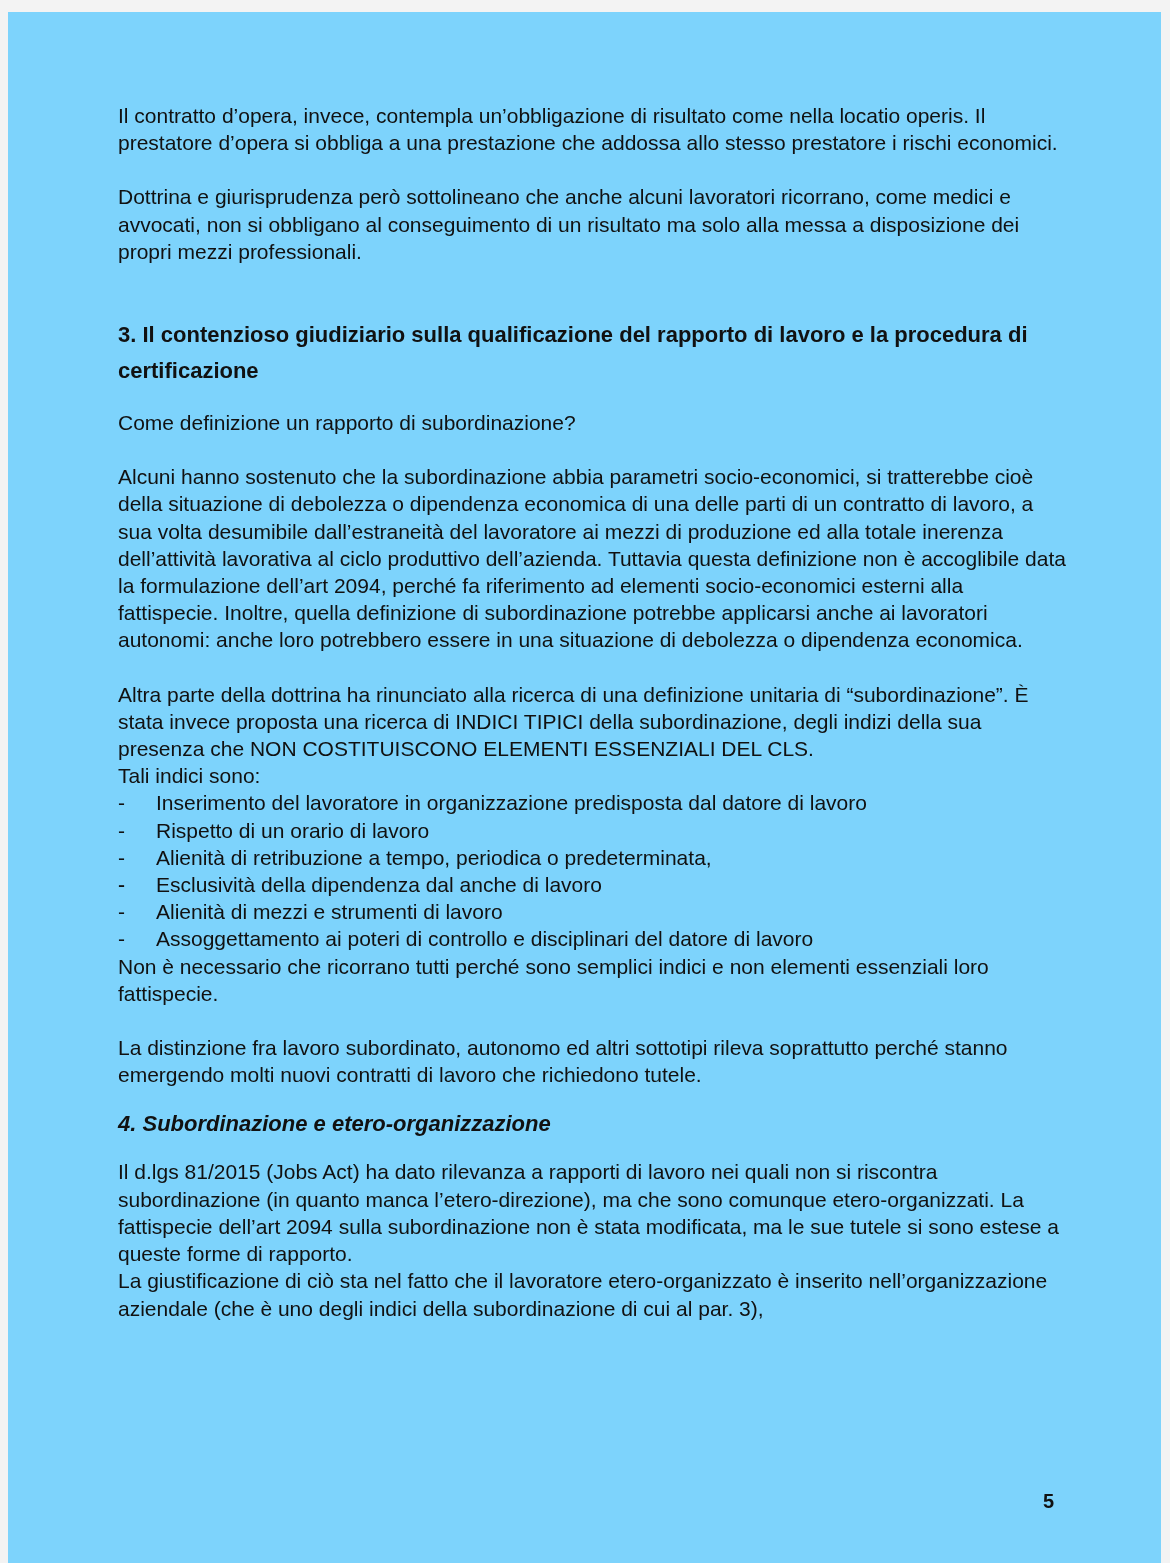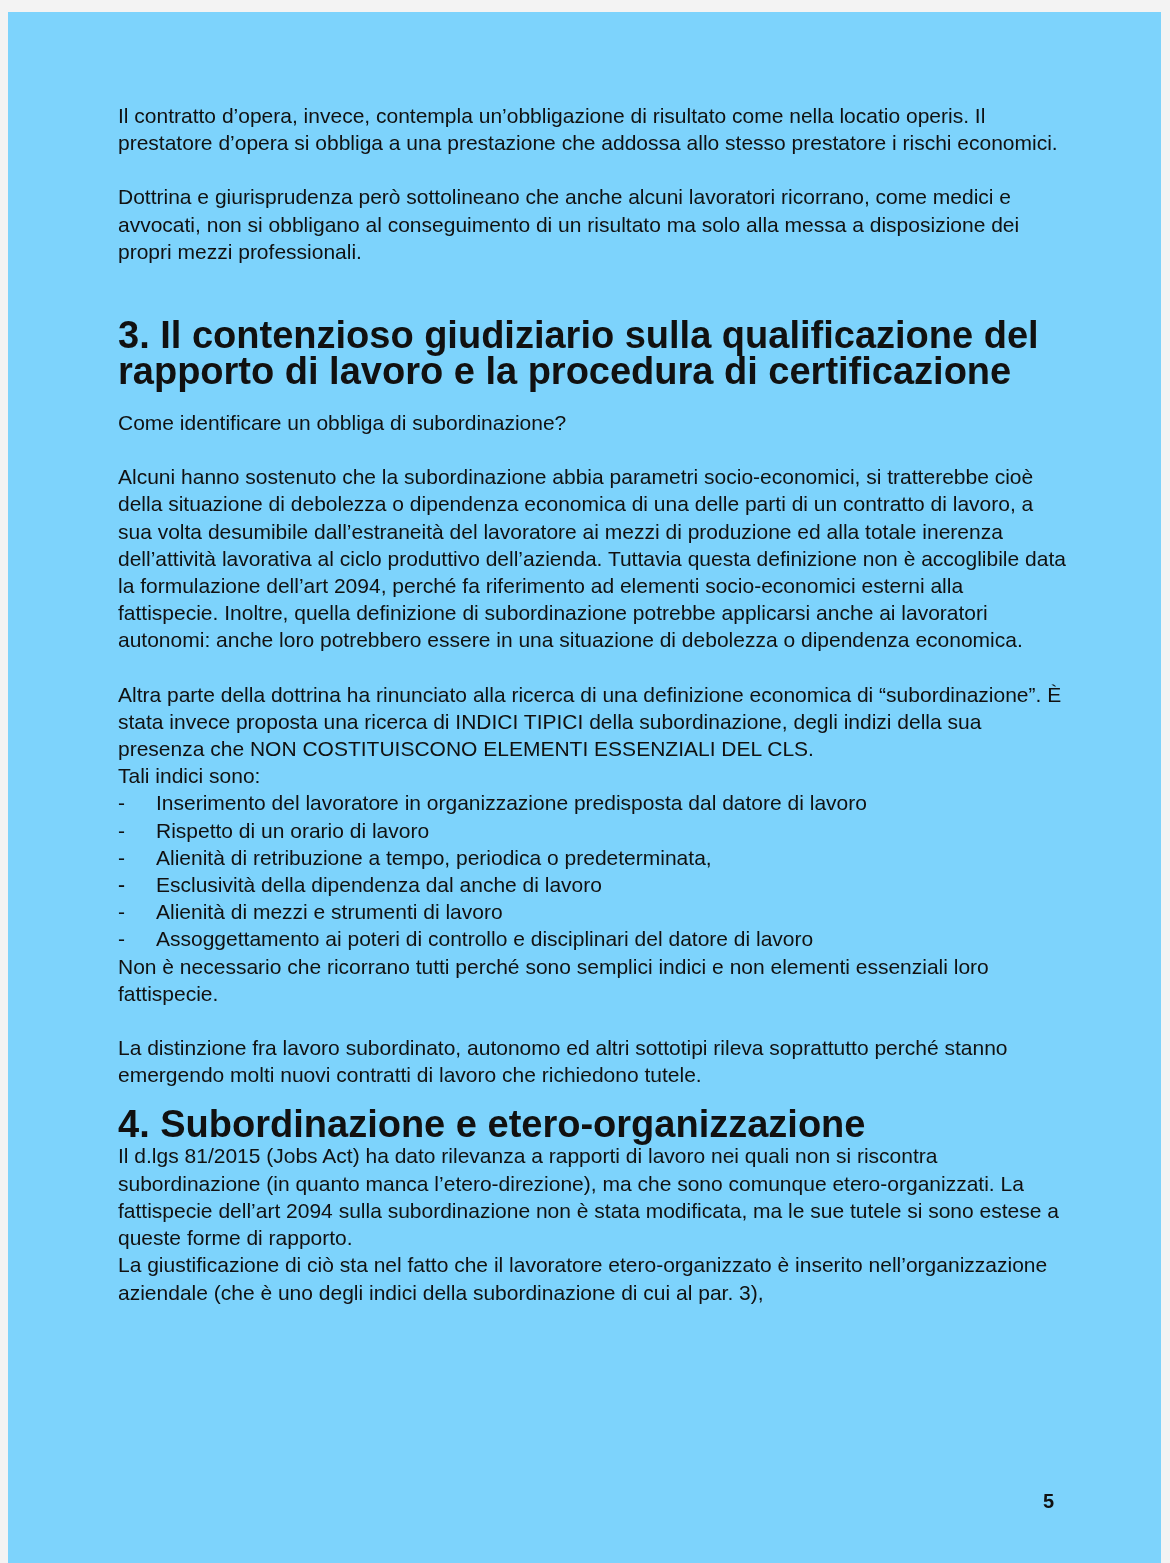--- a/index.html
+++ b/index.html
@@ -28,26 +28,26 @@
     }
     p, .line-block {
       margin: 0;
       font-size: 21px;
       line-height: 27.2px;
     }
     .para { margin: 0 0 27px 0; }
     h2 {
       margin: 0;
       font-weight: bold;
-      font-size: 38px;
+      font-size: 22px;
       line-height: 36px;
       color: #111;
     }
     .h3-block { margin-top: 30px; margin-bottom: 20px; }
-    .h4-block { margin-top: 18px; margin-bottom: 0; }
+    .h4-block { margin-top: 18px; margin-bottom: 16px; font-style: italic; }
     ul.indices {
       list-style: none;
       margin: 0;
       padding: 0;
     }
     ul.indices li {
       position: relative;
       font-size: 21px;
       line-height: 27.2px;
       padding-left: 38px;
@@ -71,23 +71,23 @@
 <div class="page">
   <div class="content">
 
     <p class="para">Il contratto d’opera, invece, contempla un’obbligazione di risultato come nella locatio operis. Il prestatore d’opera si obbliga a una prestazione che addossa allo stesso prestatore i rischi economici.</p>
     <p class="para">Dottrina e giurisprudenza però sottolineano che anche alcuni lavoratori ricorrano, come medici e avvocati, non si obbligano al conseguimento di un risultato ma solo alla messa a disposizione dei propri mezzi professionali.</p>
 
     <div class="h3-block">
       <h2 style="margin-top:52px;">3. Il contenzioso giudiziario sulla qualificazione del rapporto di lavoro e la procedura di certificazione</h2>
     </div>
 
-    <p class="para">Come identificare un obbliga di subordinazione?</p>
+    <p class="para">Come definizione un rapporto di subordinazione?</p>
     <p class="para">Alcuni hanno sostenuto che la subordinazione abbia parametri socio-economici, si tratterebbe cioè della situazione di debolezza o dipendenza economica di una delle parti di un contratto di lavoro, a sua volta desumibile dall’estraneità del lavoratore ai mezzi di produzione ed alla totale inerenza dell’attività lavorativa al ciclo produttivo dell’azienda. Tuttavia questa definizione non è accoglibile data la formulazione dell’art 2094, perché fa riferimento ad elementi socio-economici esterni alla fattispecie. Inoltre, quella definizione di subordinazione potrebbe applicarsi anche ai lavoratori autonomi: anche loro potrebbero essere in una situazione di debolezza o dipendenza economica.</p>
-    <p>Altra parte della dottrina ha rinunciato alla ricerca di una definizione economica di “subordinazione”. È stata invece proposta una ricerca di INDICI TIPICI della subordinazione, degli indizi della sua presenza che NON COSTITUISCONO ELEMENTI ESSENZIALI DEL CLS.</p>
+    <p>Altra parte della dottrina ha rinunciato alla ricerca di una definizione unitaria di “subordinazione”. È stata invece proposta una ricerca di INDICI TIPICI della subordinazione, degli indizi della sua presenza che NON COSTITUISCONO ELEMENTI ESSENZIALI DEL CLS.</p>
     <p>Tali indici sono:</p>
 
     <ul class="indices">
       <li><span class="dash">-</span><span>Inserimento del lavoratore in organizzazione predisposta dal datore di lavoro</span></li>
       <li><span class="dash">-</span><span>Rispetto di un orario di lavoro</span></li>
       <li><span class="dash">-</span><span>Alienità di retribuzione a tempo, periodica o predeterminata,</span></li>
       <li><span class="dash">-</span></li>
       <li><span class="dash">-</span><span>Esclusività della dipendenza dal anche di lavoro</span></li>
       <li><span class="dash">-</span><span>Alienità di mezzi e strumenti di lavoro</span></li>
       <li><span class="dash">-</span><span>Assoggettamento ai poteri di controllo e disciplinari del datore di lavoro</span></li>

